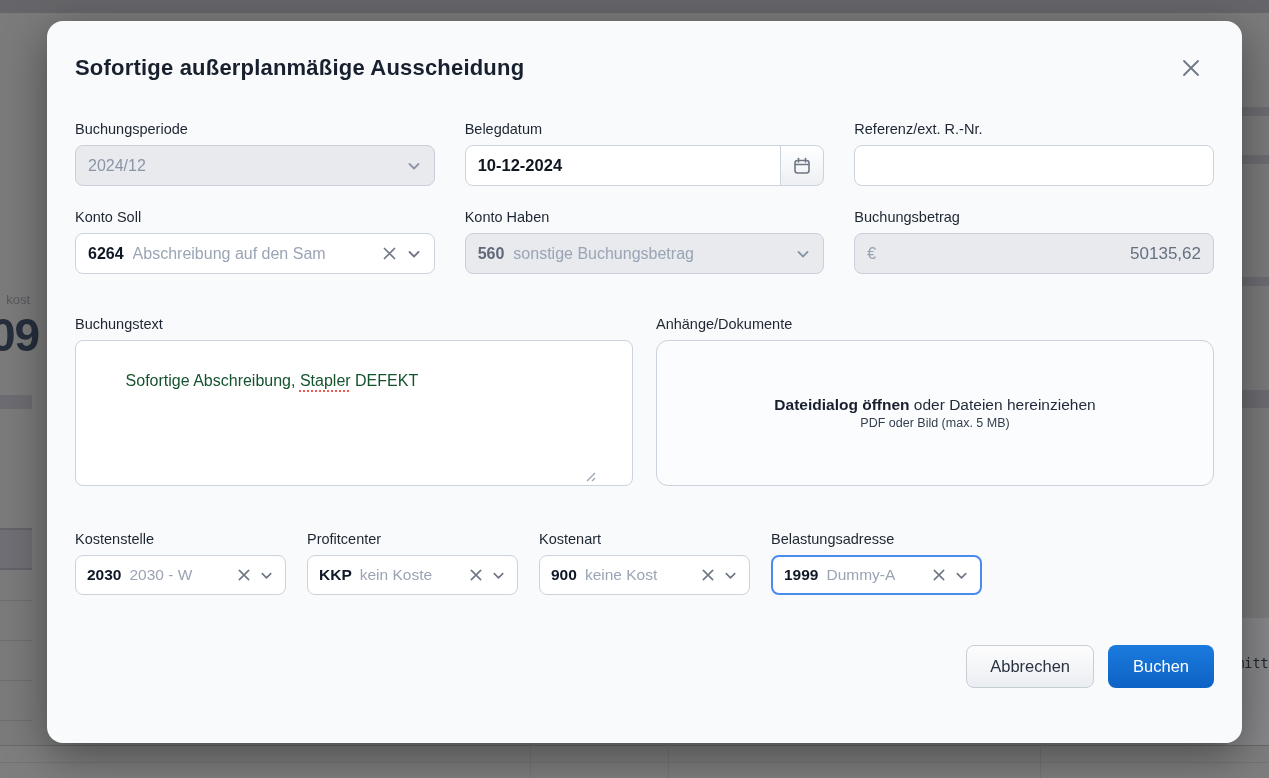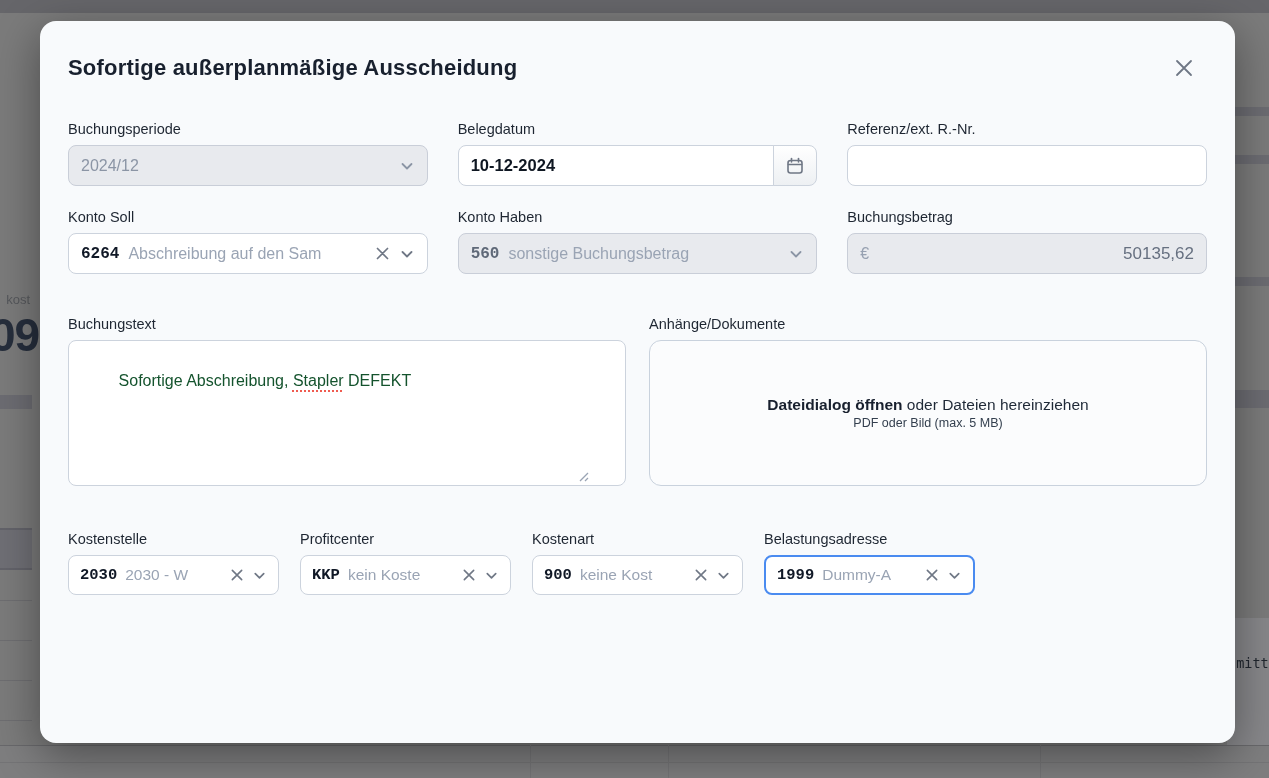--- a/index.html
+++ b/index.html
@@ -13,21 +13,21 @@
   .frag-kost { left:0; top:292px; width:30px; text-align:right; font-size:13px; color:#56585c; }
   .frag-09 { left:-10px; top:308px; font-size:46px; font-weight:700; color:#262e3c; letter-spacing:-1px; }
   .frag-mono { left:1228px; top:655px; font-family:"DejaVu Sans Mono", monospace; font-size:13.5px; color:#20262e; }
   .right-light { left:1227px; top:618px; width:42px; height:127px; background:#87878a; }
   .bottom-band { left:0; top:745px; width:1269px; height:33px; background:#7e7e7f; border-top:1px solid #68686b; }
   .bottom-line { left:0; top:762px; width:1269px; height:1px; background:#747476; }
   .vline { top:745px; width:1px; height:33px; background:#757577; }
 
   
   .modal {
-    position:absolute; left:40px; top:21px; width:1195px; height:722px;
+    position:absolute; left:47px; top:21px; width:1195px; height:722px;
     background:#f8fafc; border-radius:16px;
     box-shadow:0 12px 45px rgba(0,0,0,.4);
     padding:34px 28px 0 28px;
   }
   .modal-header { display:flex; justify-content:space-between; align-items:flex-start; margin-bottom:40px; }
   .modal-title { font-size:22px; font-weight:700; color:#18202e; letter-spacing:.2px; }
   .close-btn { margin:2px 12px 0 0; cursor:pointer; line-height:0; }
 
   .grid3 { display:grid; grid-template-columns:1fr 1fr 1fr; column-gap:30px; }
   .grid2 { display:grid; grid-template-columns:558px 1fr; column-gap:23px; }
@@ -36,21 +36,21 @@
 
   .field-label { display:block; font-size:14.5px; font-weight:500; color:#1e2632; margin-bottom:8px; }
 
   .ctrl {
     height:41px; border:1px solid #ccd3dd; border-radius:8px; background:#fff;
     display:flex; align-items:center; padding:0 12px; font-size:16px; color:#101826;
   }
   .ctrl.dis { background:#e8eaee; border-color:#c9ced8; color:#8b95a5; }
 
   .combo { gap:9px; }
-  .combo .code { font-weight:700; color:#101826; white-space:nowrap;font-family:Liberation Mono, monospace; }
+  .combo .code { font-weight:700; color:#101826; white-space:nowrap; }
   .combo.dis .code { color:#5f6978; }
   .combo .desc { color:#9aa4b4; flex:1; white-space:nowrap; overflow:hidden; }
   .combo .ic { flex:none; line-height:0; cursor:pointer; }
   .combo.focused { border:2px solid #4a8bf0; padding:0 11px; }
   .sm { height:40px; font-size:15.5px; padding:0 11px; gap:8px; }
 
   .select-val { flex:1; color:#8b95a5; }
   .chev { line-height:0; }
 
   .date-group { display:flex; }
@@ -292,14 +292,18 @@
           </span>
         <span class="ic">
             <svg width="15" height="15" viewBox="0 0 16 16">
               <path d="M3.5 6 L8 10.5 L12.5 6" fill="none" stroke="#6f7785" stroke-width="1.8" stroke-linecap="round" stroke-linejoin="round"></path>
             </svg>
           </span>
       </div>
     </div>
   </div>
 
+  <div class="footer">
+    <button class="btn btn-secondary">Abbrechen</button>
+    <button class="btn btn-primary">Buchen</button>
+  </div>
 
 </div>
 
 </body></html>

